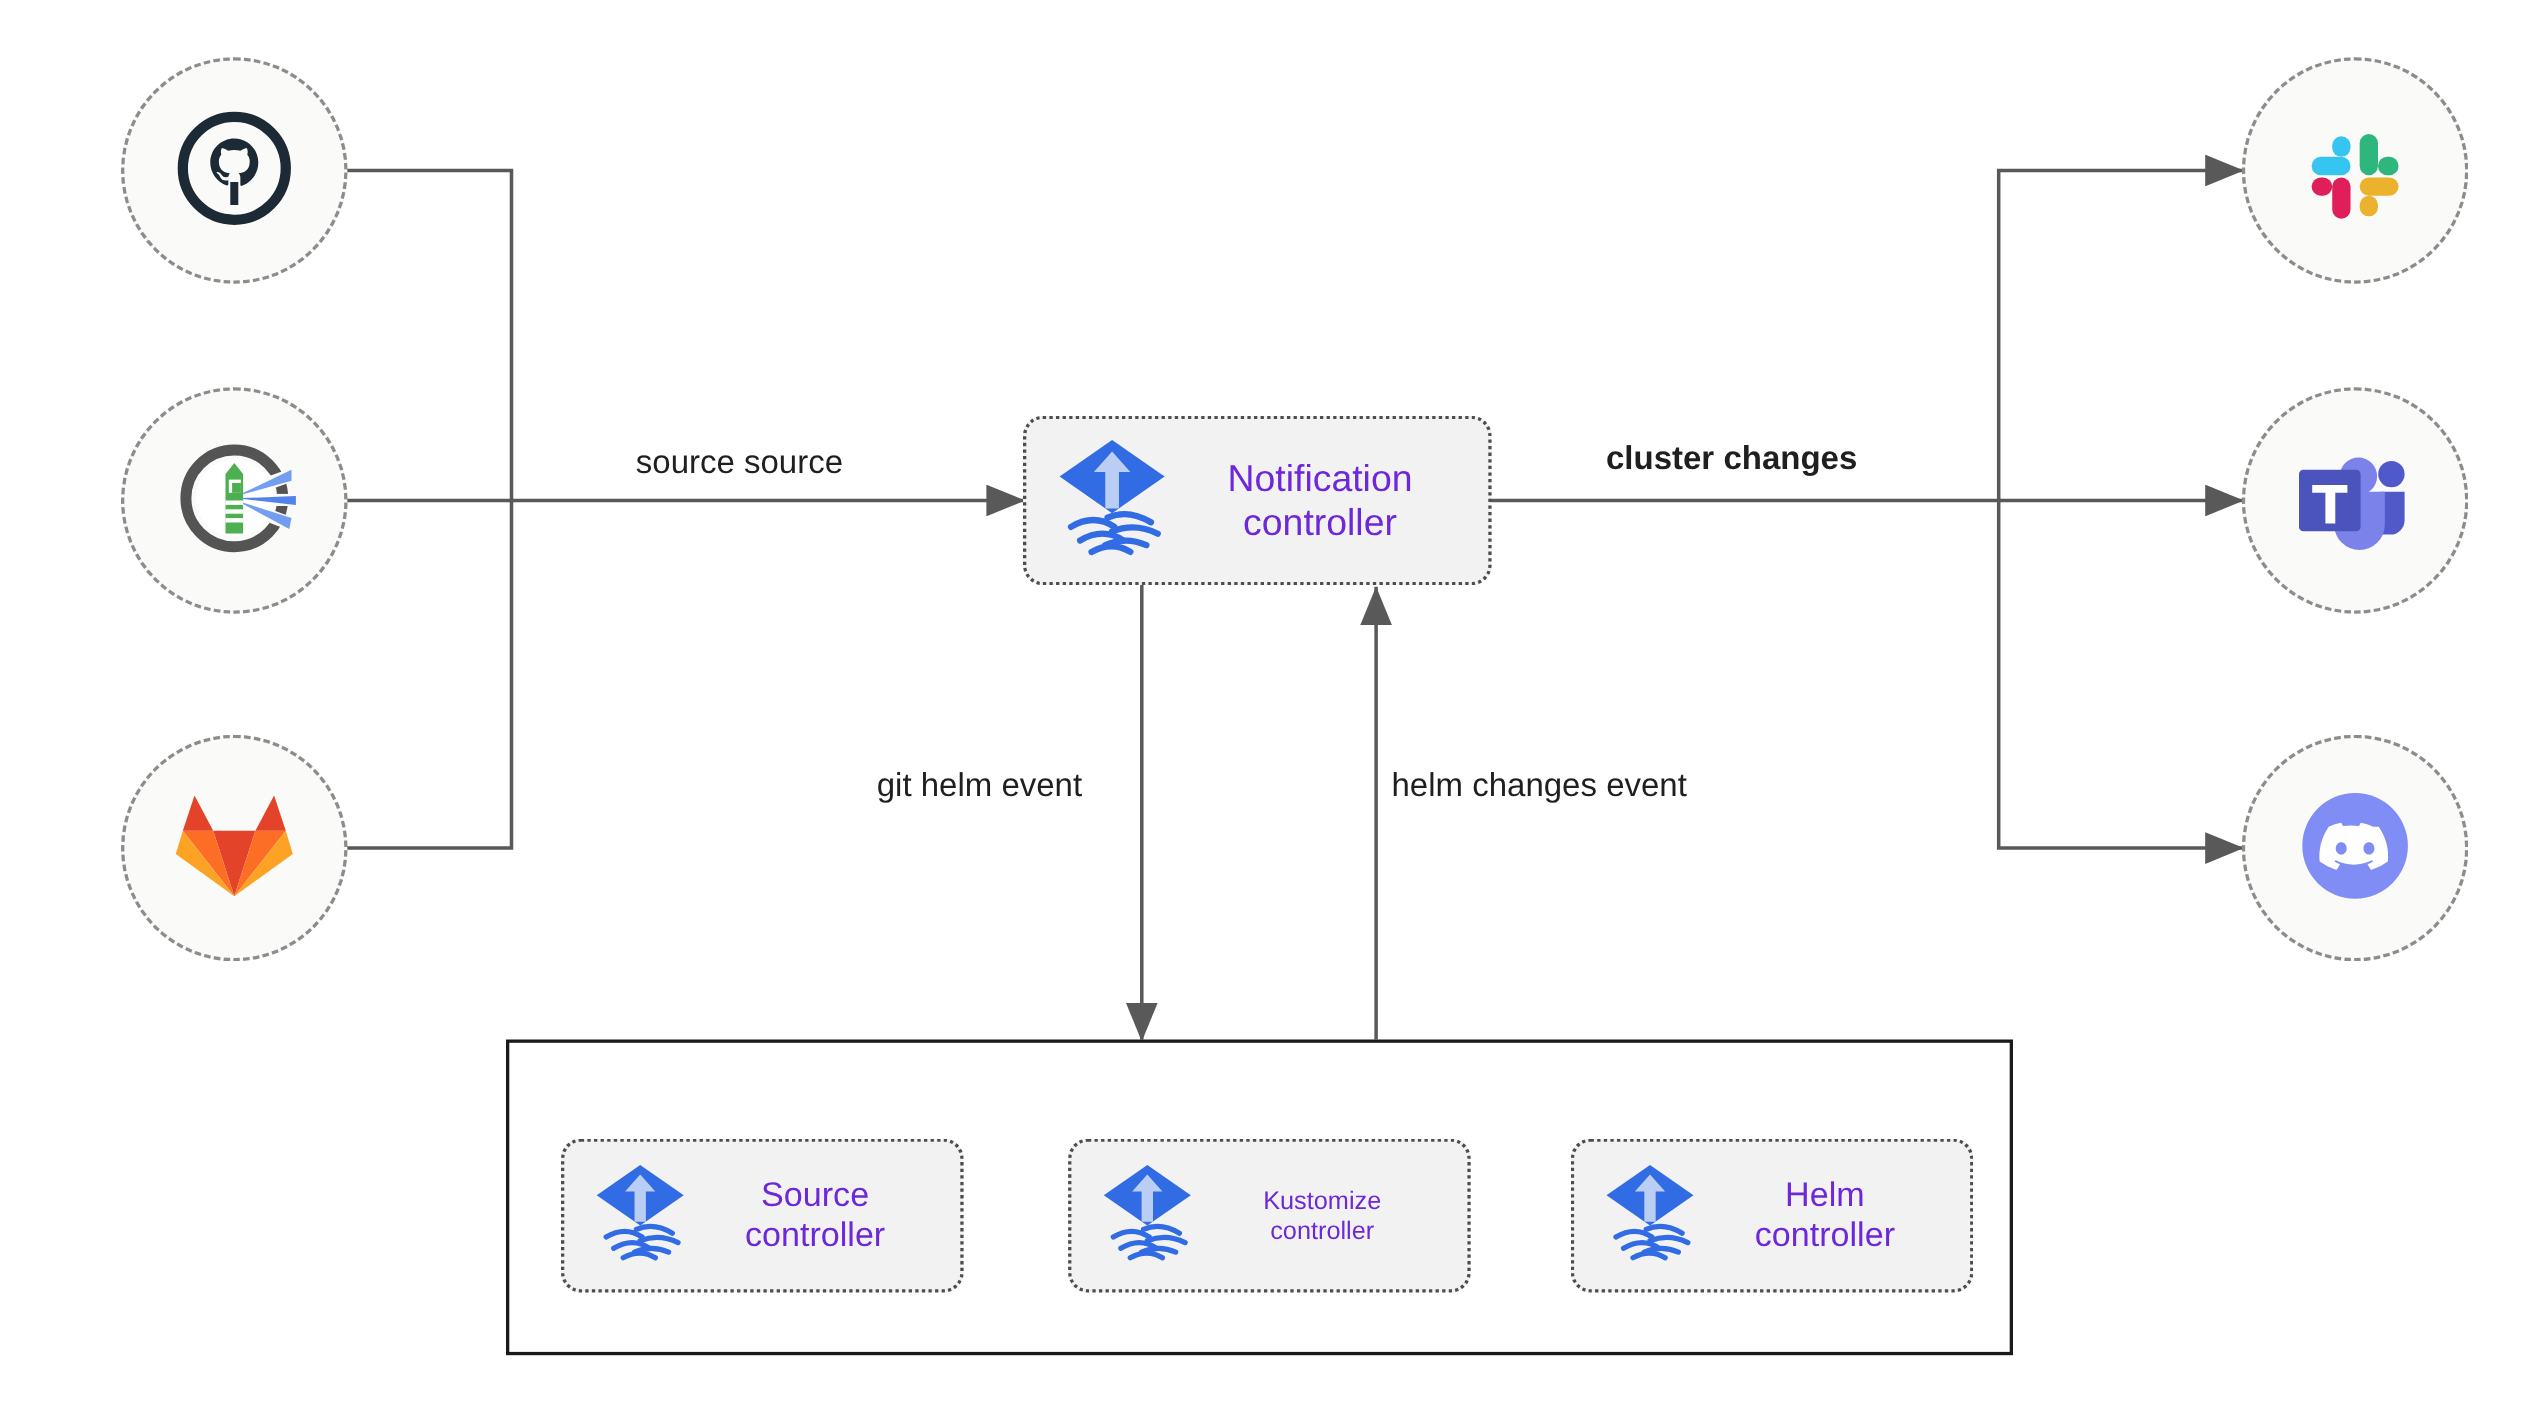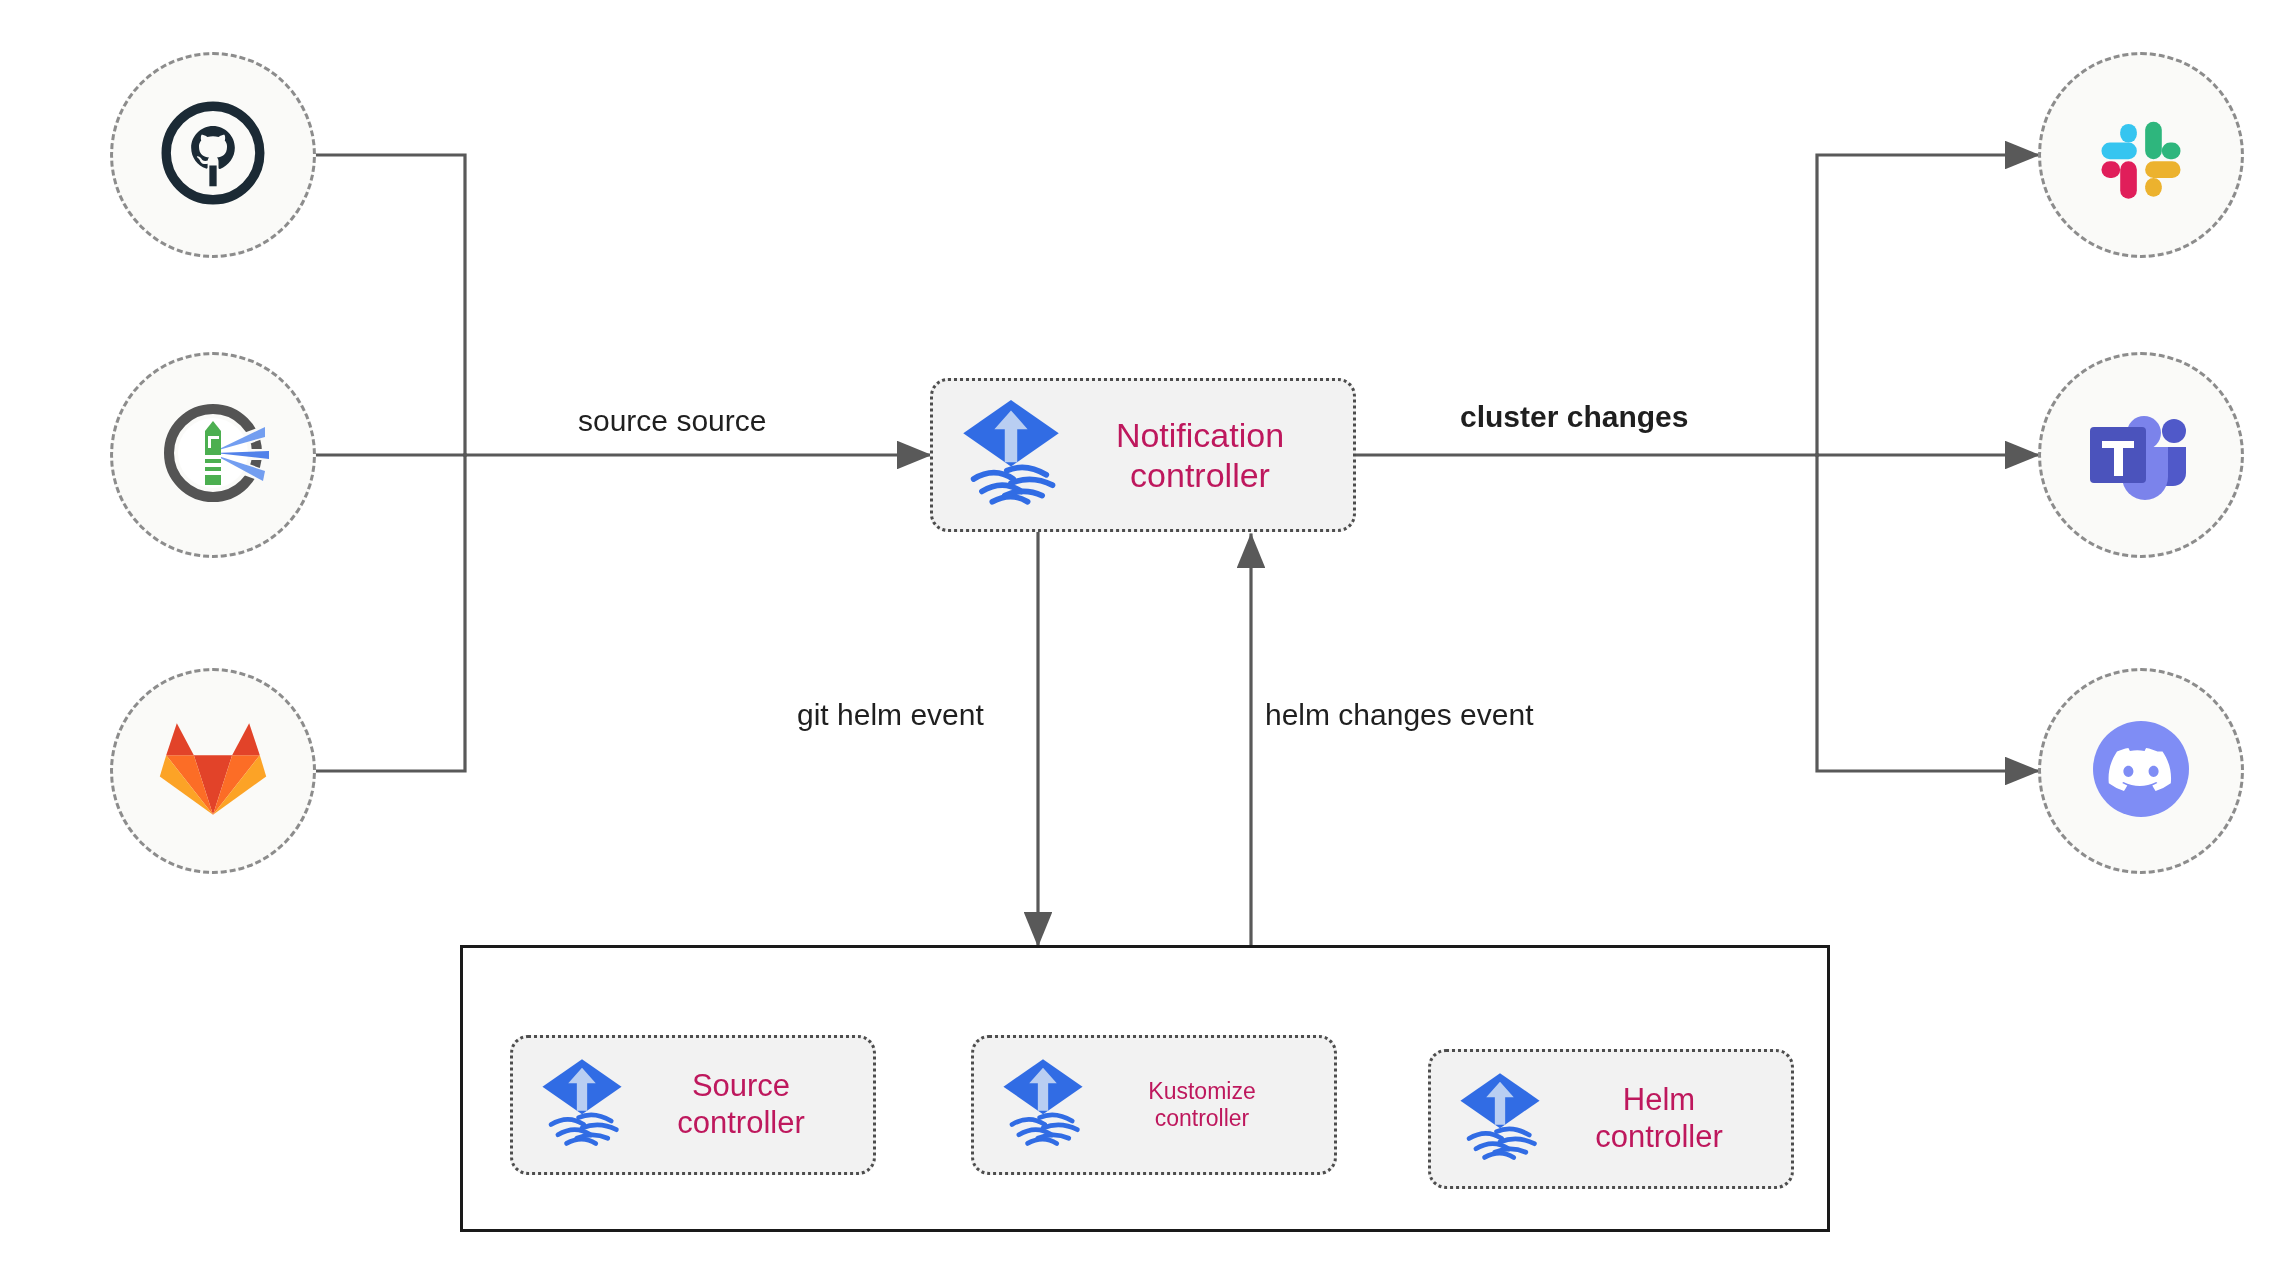--- a/index.html
+++ b/index.html
@@ -53,21 +53,21 @@
     align-items: center;
     justify-content: flex-start;
   }
   .ctrl-box .flux-logo {
     flex: 0 0 auto;
     margin-left: 26px;
   }
   .ctrl-box .ctrl-label {
     flex: 1 1 auto;
     text-align: center;
-    color: #be185d;
+    color: #6d28d9;
     line-height: 1.18;
     padding-right: 16px;
     white-space: pre-line;
   }
 
   
   #group-container {
     position: absolute;
     box-sizing: border-box;
     background: #ffffff;
@@ -282,21 +282,21 @@
             <path d="M46 70 Q64 62 84 74"></path>
             <path d="M50 82 Q70 74 90 84"></path>
             <path d="M44 94 Q62 86 80 94"></path>
           </g>
         </svg>
       </span>
       <span class="ctrl-label" style="font-size:23px;">Kustomize
 controller</span>
     </div>
 
-    <div class="ctrl-box" style="left:965px; top:101px; width:366px; height:140px;justify-content:flex-end;">
+    <div class="ctrl-box" style="left:965px; top:87px; width:366px; height:140px;justify-content:flex-end;">
       <span class="flux-logo">
         <svg width="86" height="92" viewBox="0 0 100 106">
           <path fill="#316ce4" d="M50 2 L96 34 L50 66 L4 34 Z"></path>
           <path fill="#b9cef2" d="M50 12 L66 30 L56 30 L56 62 L44 62 L44 30 L34 30 Z"></path>
           <g stroke="#316ce4" stroke-width="5.5" fill="none" stroke-linecap="round">
             <path d="M14 78 Q34 66 52 78"></path>
             <path d="M22 90 Q42 78 60 90"></path>
             <path d="M32 100 Q50 90 66 100"></path>
             <path d="M46 70 Q64 62 84 74"></path>
             <path d="M50 82 Q70 74 90 84"></path>

